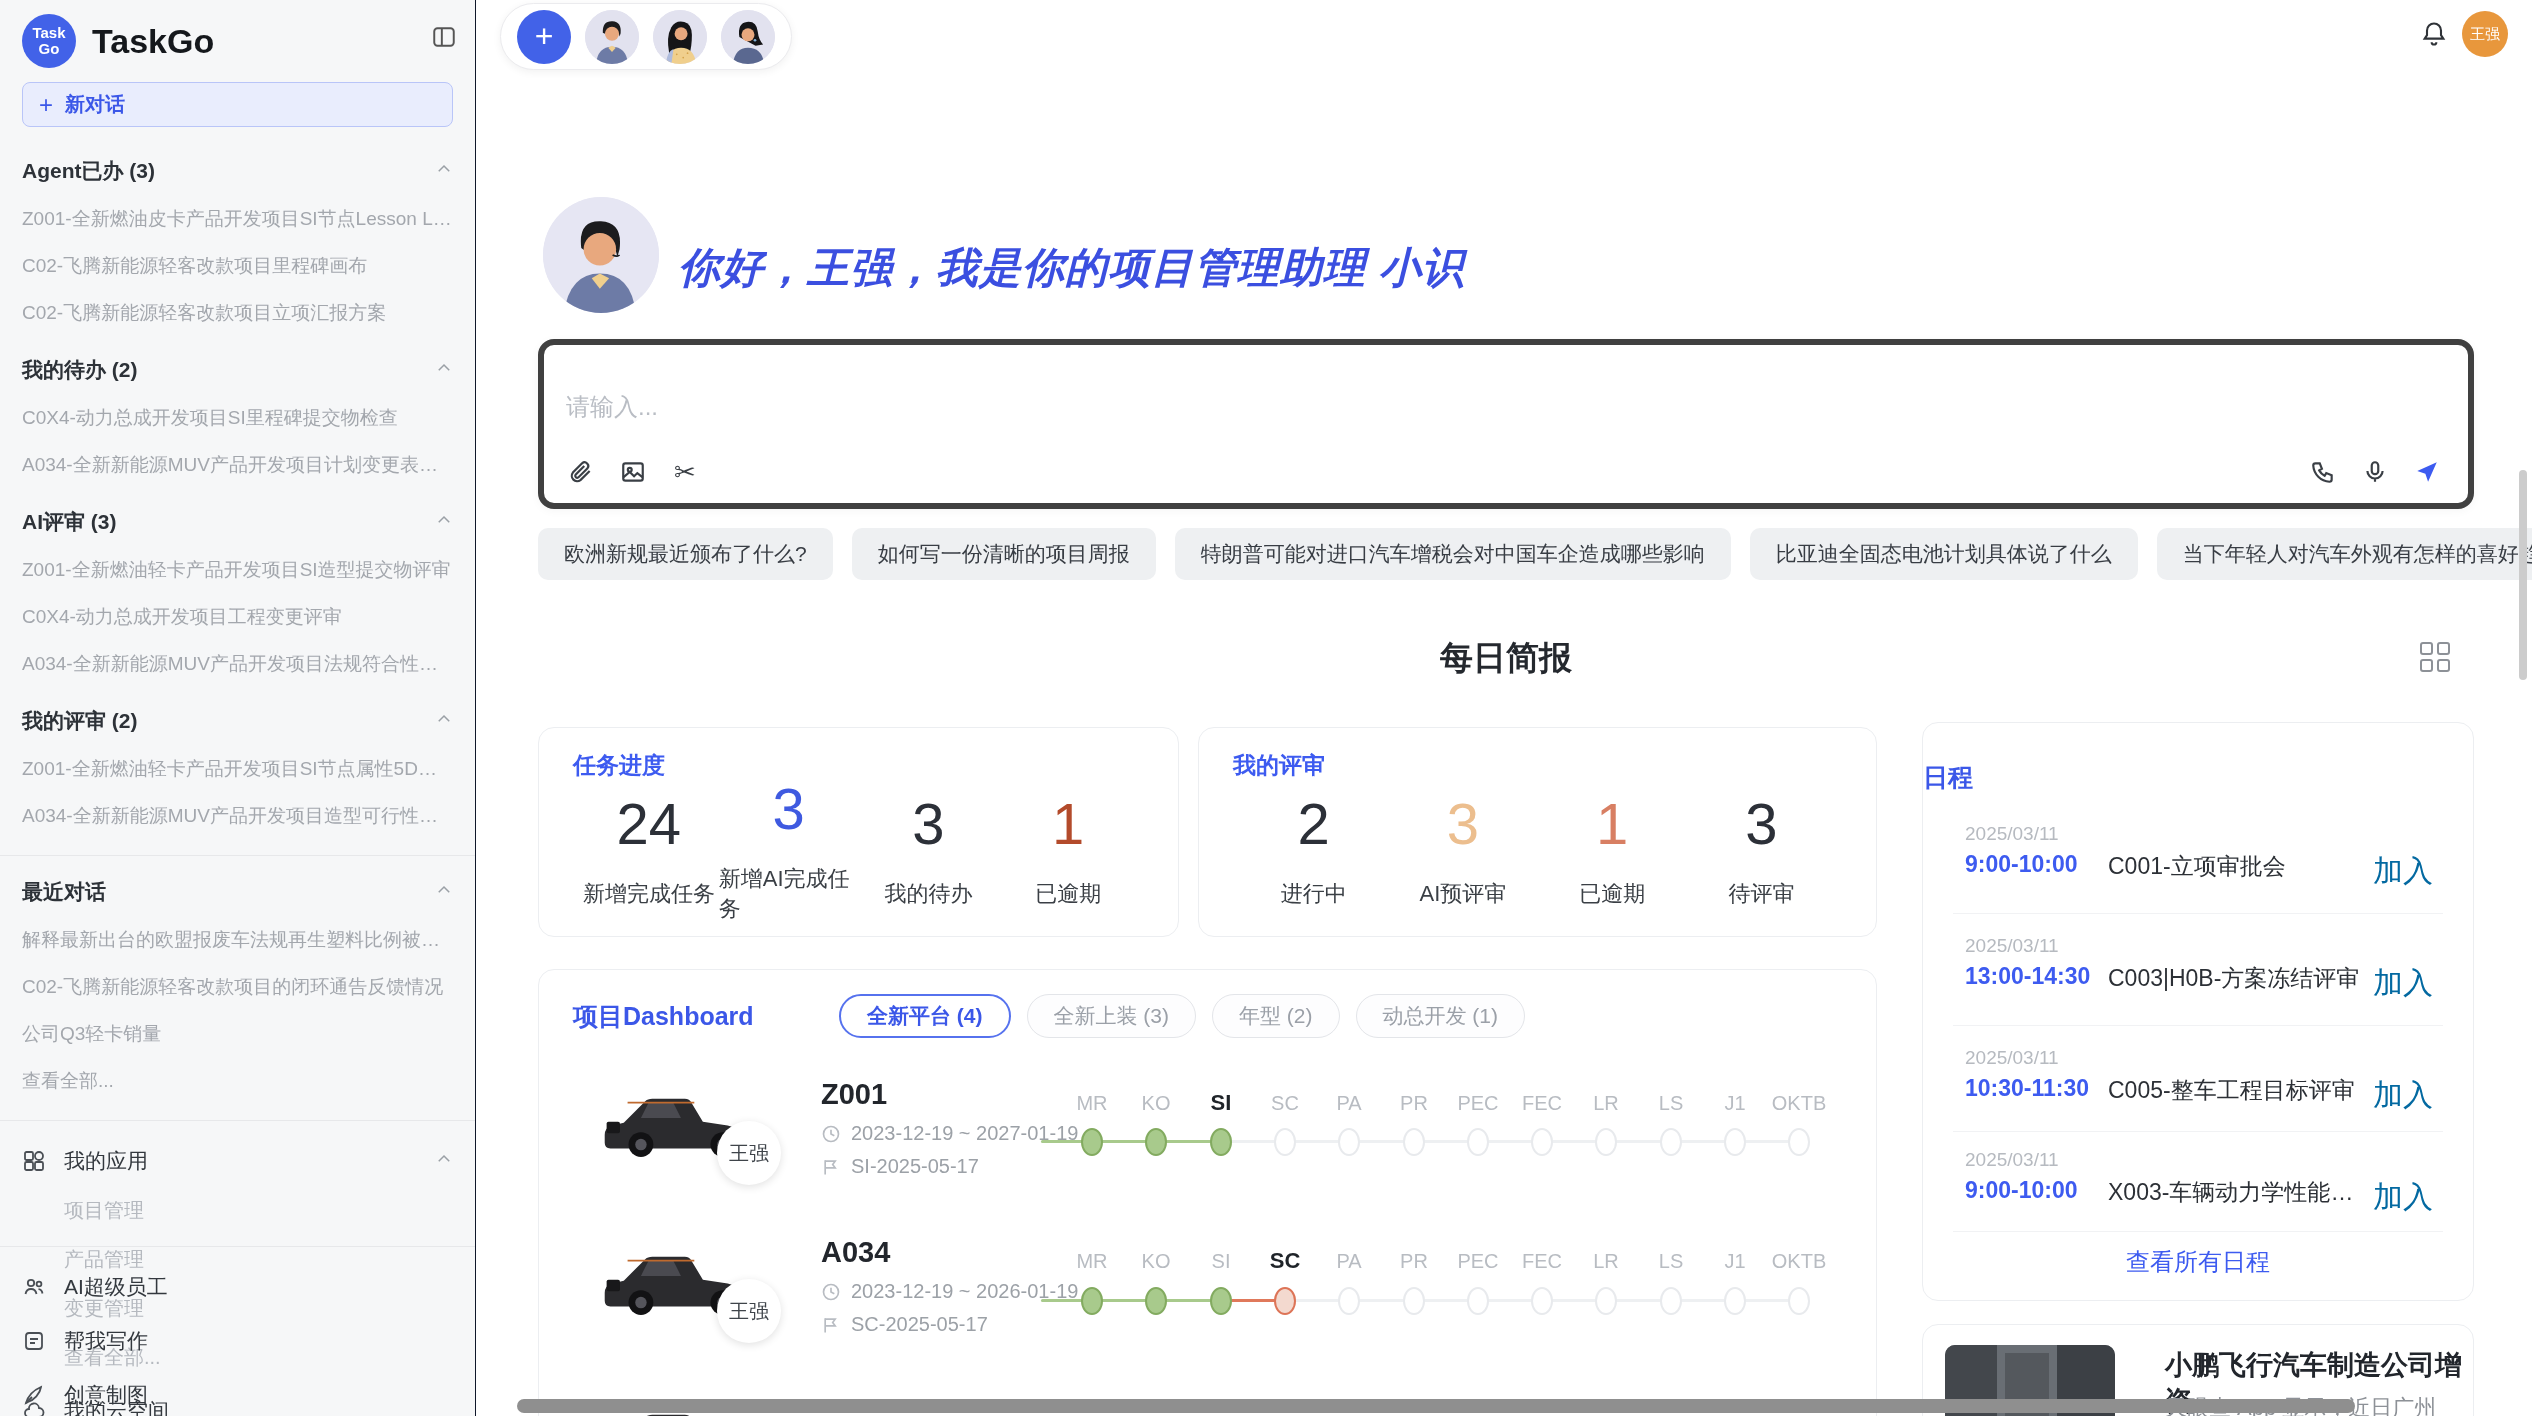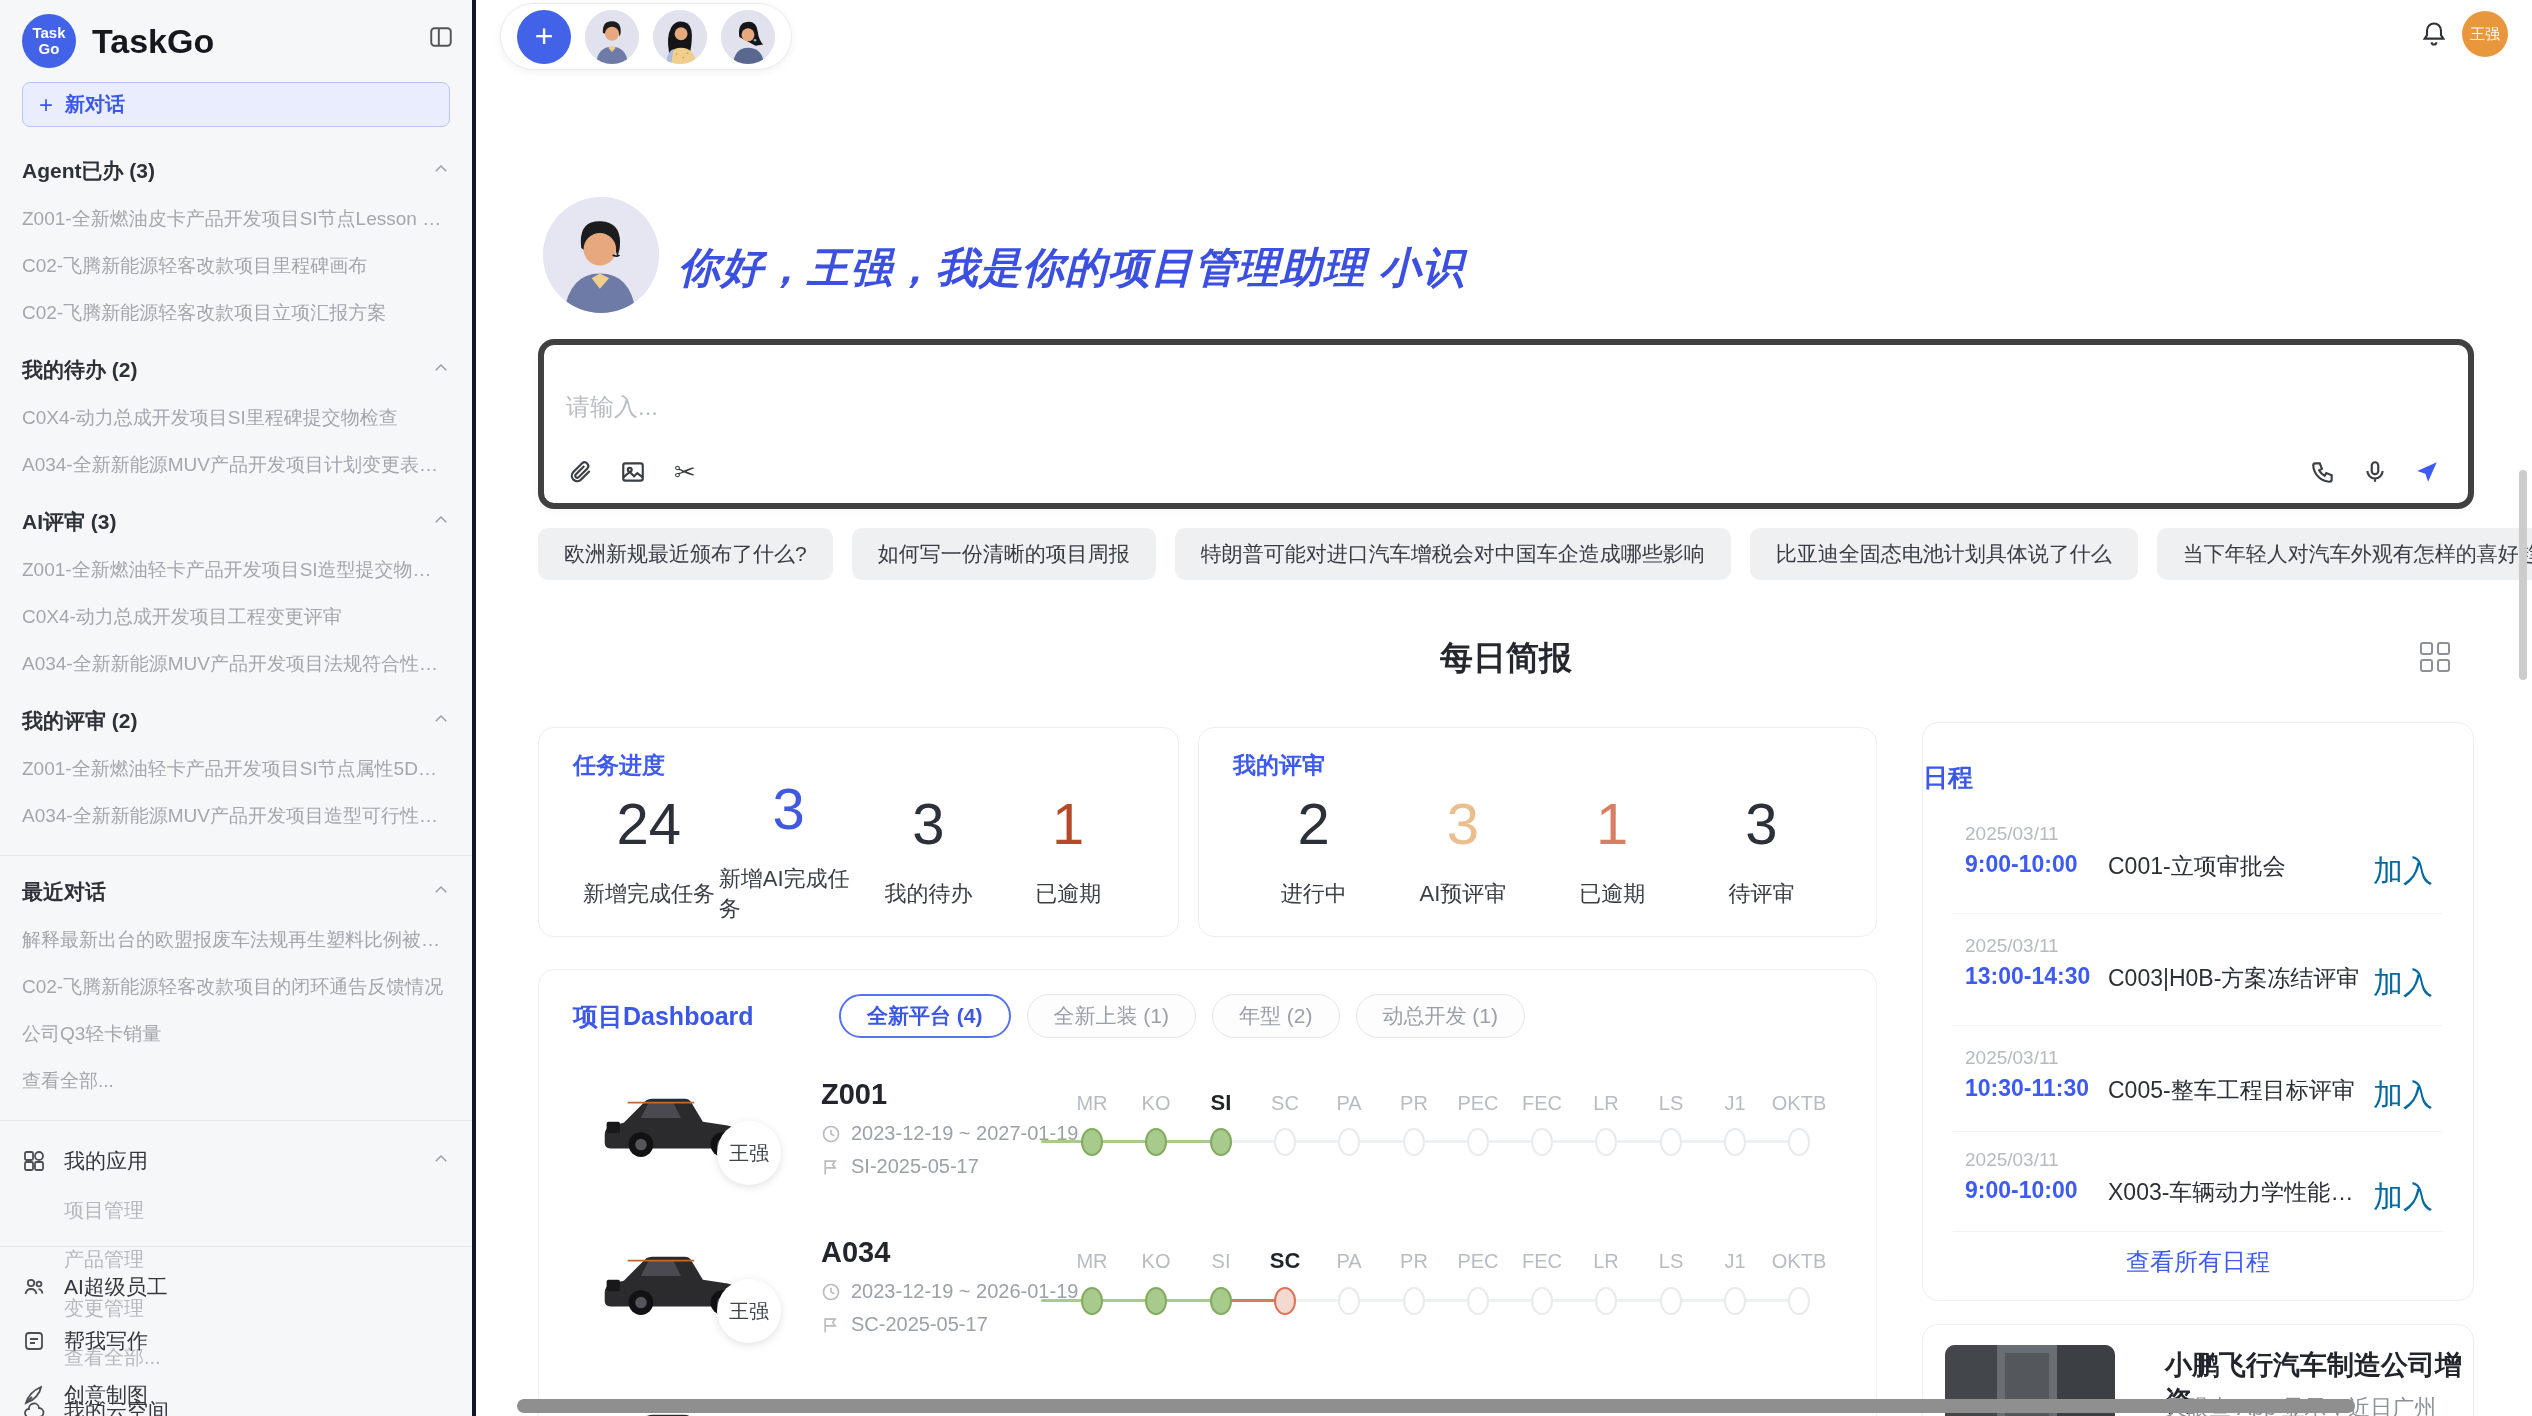--- a/index.html
+++ b/index.html
@@ -1,20 +1,20 @@
 <!DOCTYPE html>
 <html><head>
 <meta charset="utf-8">
 <style>
   * { margin:0; padding:0; box-sizing:border-box; }
   html,body { width:2532px; height:1416px; overflow:hidden; background:#fff;
     font-family:"Liberation Sans","DejaVu Sans",sans-serif; color:#2c3038; }
   
   #sidebar { position:absolute; left:0; top:0; width:476px; height:1416px;
-    background:#f6f7f8; border-right:4px solid #0f172a; }
+    background:#f6f7f8; border-right:1px solid #0f172a; }
   #logo-row { display:flex; align-items:center; height:72px; padding:10px 22px 0 22px; position:relative;}
   #logo-circle { width:54px; height:54px; border-radius:50%; background:#4262e8; color:#fff;
     display:flex; flex-direction:column; align-items:center; justify-content:center;
     font-size:15px; line-height:16px; font-weight:700;}
   #app-name { font-size:34px; font-weight:700; color:#15181c; margin-left:16px; }
   #collapse-btn { position:absolute; right:18px; top:24px; color:#555; }
   #new-chat { margin:10px 22px 0 22px; height:45px; border:1px solid #b9c5f8; background:#e9edfd;
     border-radius:8px; display:flex; align-items:center; padding:0 16px; color:#3b57e8;
     font-size:20px; font-weight:600; cursor:pointer; }
   #new-chat .plus { font-size:24px; font-weight:400; margin-right:12px; }
@@ -412,21 +412,21 @@
         <span class="val tone-dark">3</span>
         <span class="lab">待评审</span>
       </div>
     </div>
   </div>
 
   <div class="card" style="left:62px; top:969px; width:1339px; height:560px;">
     <div id="dash-title">项目Dashboard</div>
     <div id="dash-tabs">
       <div class="tab active">全新平台 (4)</div>
-      <div class="tab">全新上装 (1)</div>
+      <div class="tab">全新上装 (3)</div>
       <div class="tab">年型 (2)</div>
       <div class="tab">动总开发 (1)</div>
     </div>
 
     <div class="proj-car" style="top:94px;">
       <svg viewBox="0 0 170 100">
           <path d="M6 70q0-8 8-10l12-3 22-22q3-3 8-3h34q5 0 7 4l12 20 26 4q10 2 11 10l1 8q0 6-6 6H12q-6 0-6-6z" fill="#2b2b2e"></path>
           <path d="M52 36h26l8 16H44z" fill="#4a4a50"></path>
           <rect x="8" y="56" width="14" height="12" rx="2" fill="#18181a"></rect>
           <path d="M30 36h70" stroke="#c06a2e" stroke-width="2"></path>

